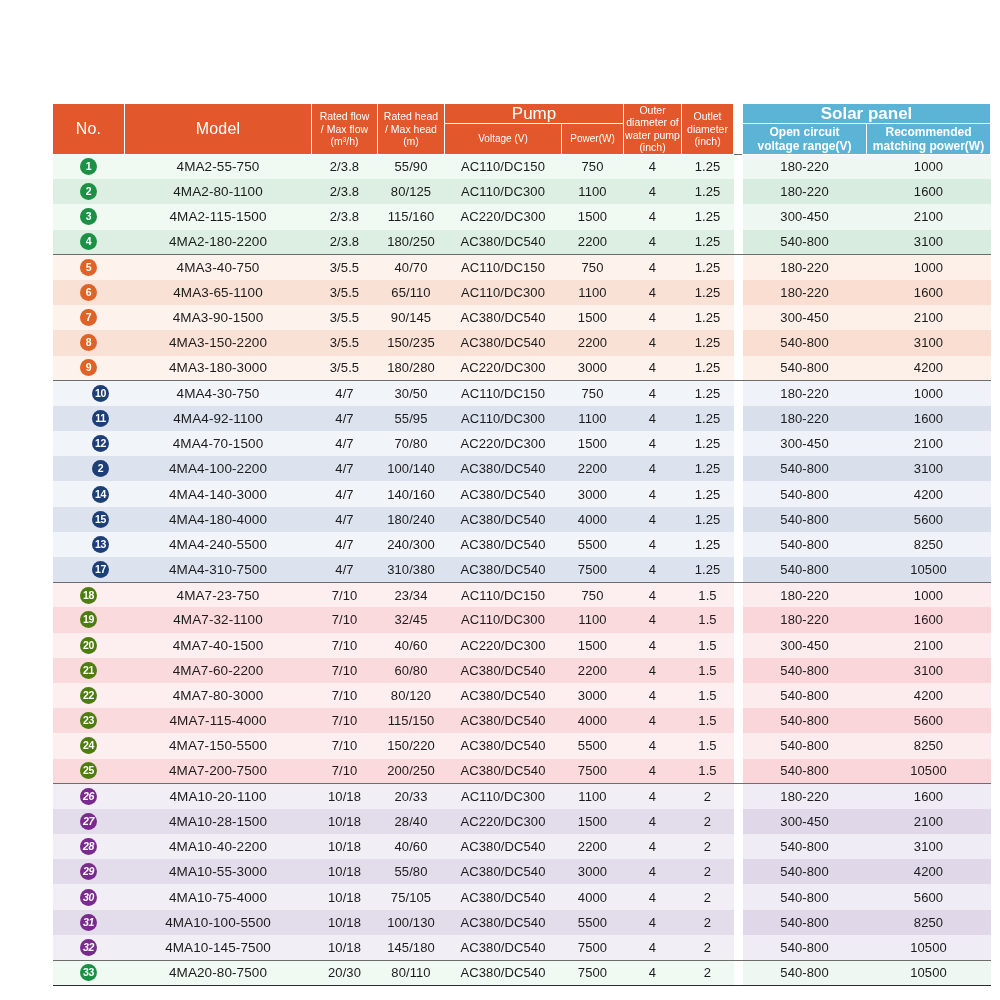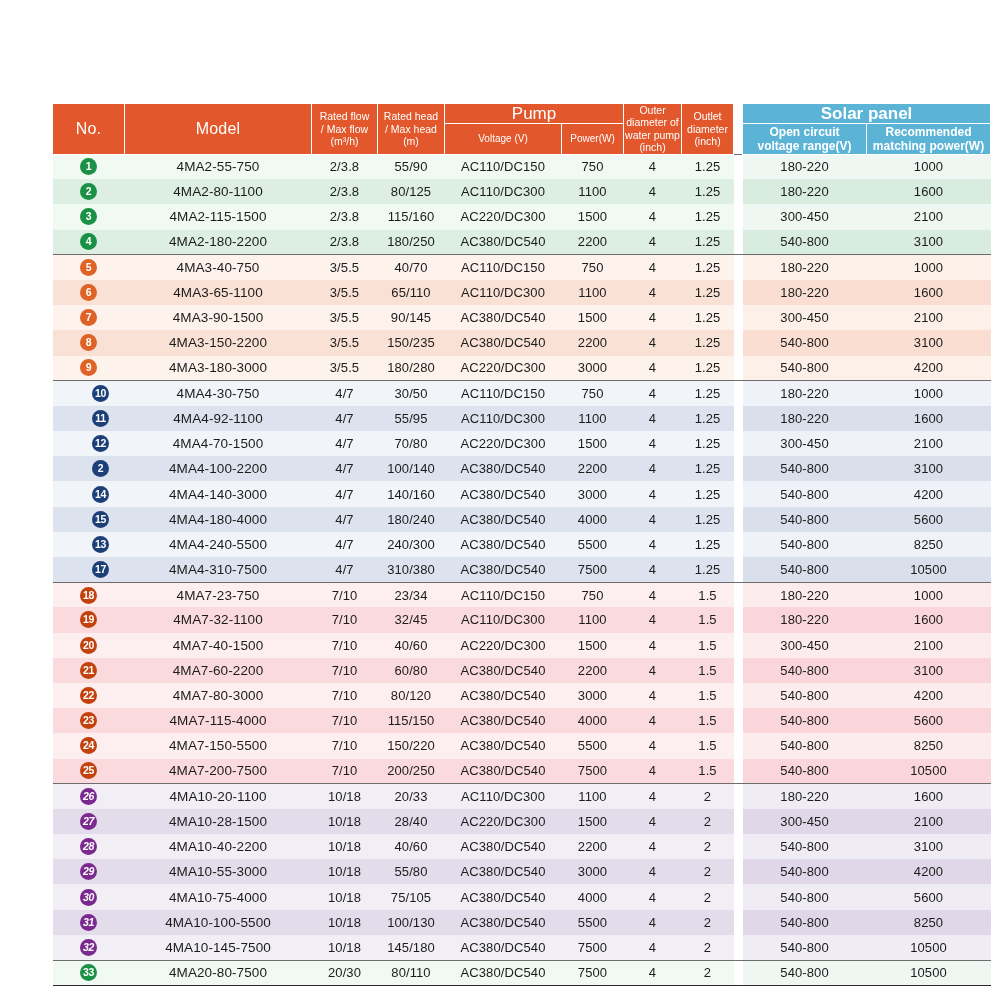--- a/index.html
+++ b/index.html
@@ -132,21 +132,21 @@
   .s-blue-a   { background: #d9e0ec; }
   .s-blue-b   { background: #eff2f8; }
   .s-pink-a   { background: #fad6db; }
   .s-pink-b   { background: #fdecee; }
   .s-purple-a { background: #e0d8e8; }
   .s-purple-b { background: #f0ecf5; }
 
   .bdg-green  { background: #1b9145; }
   .bdg-orange { background: #df6227; }
   .bdg-blue   { background: #1d3f77; margin-left: 24px; }
-  .bdg-pink   { background: #c2410c; }
+  .bdg-pink   { background: #4d7c0f; }
   .bdg-purple { background: #7a2a8e; font-style: italic; }
 </style>
 </head>
 <body>
 
 <div id="page">
   <div id="table-wrap">
     <table class="spec">
       <colgroup>
         <col style="width:72px">

